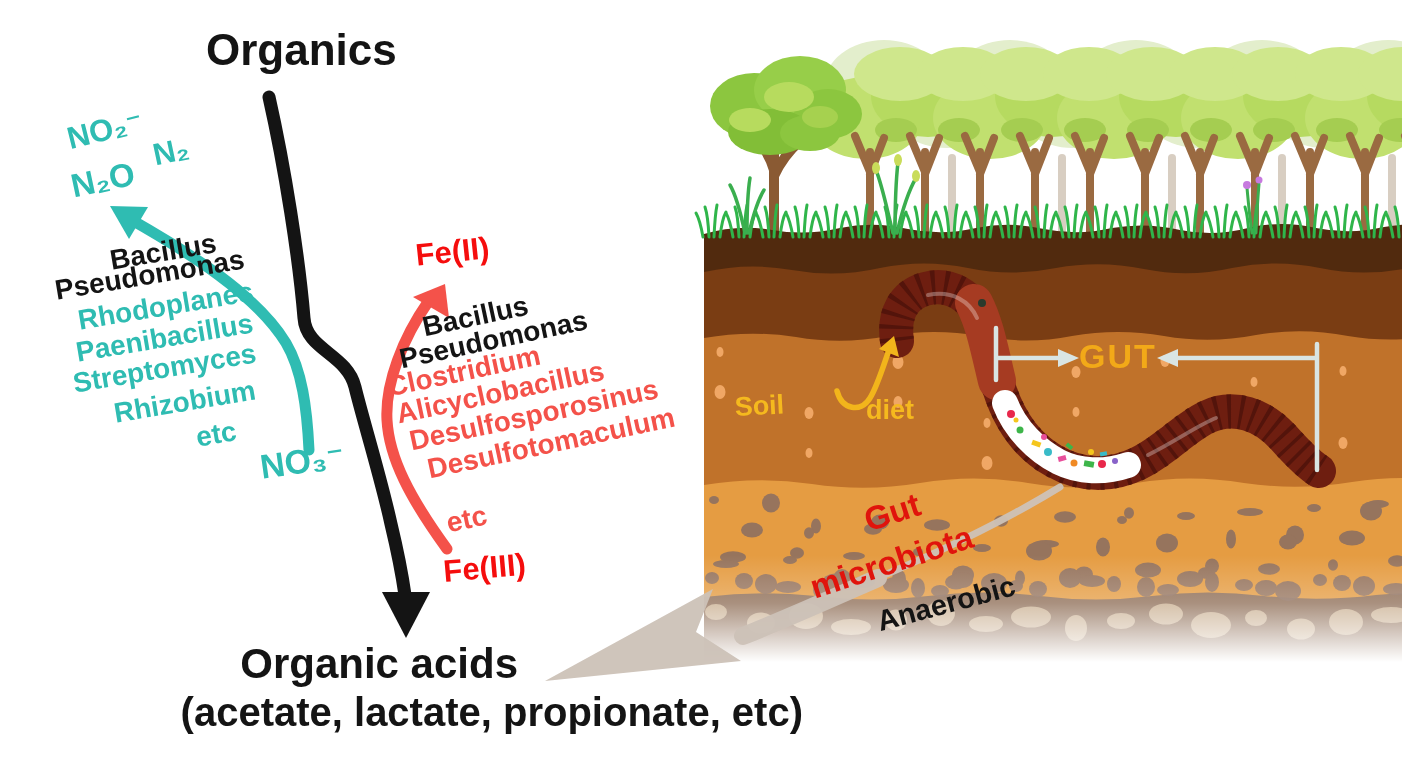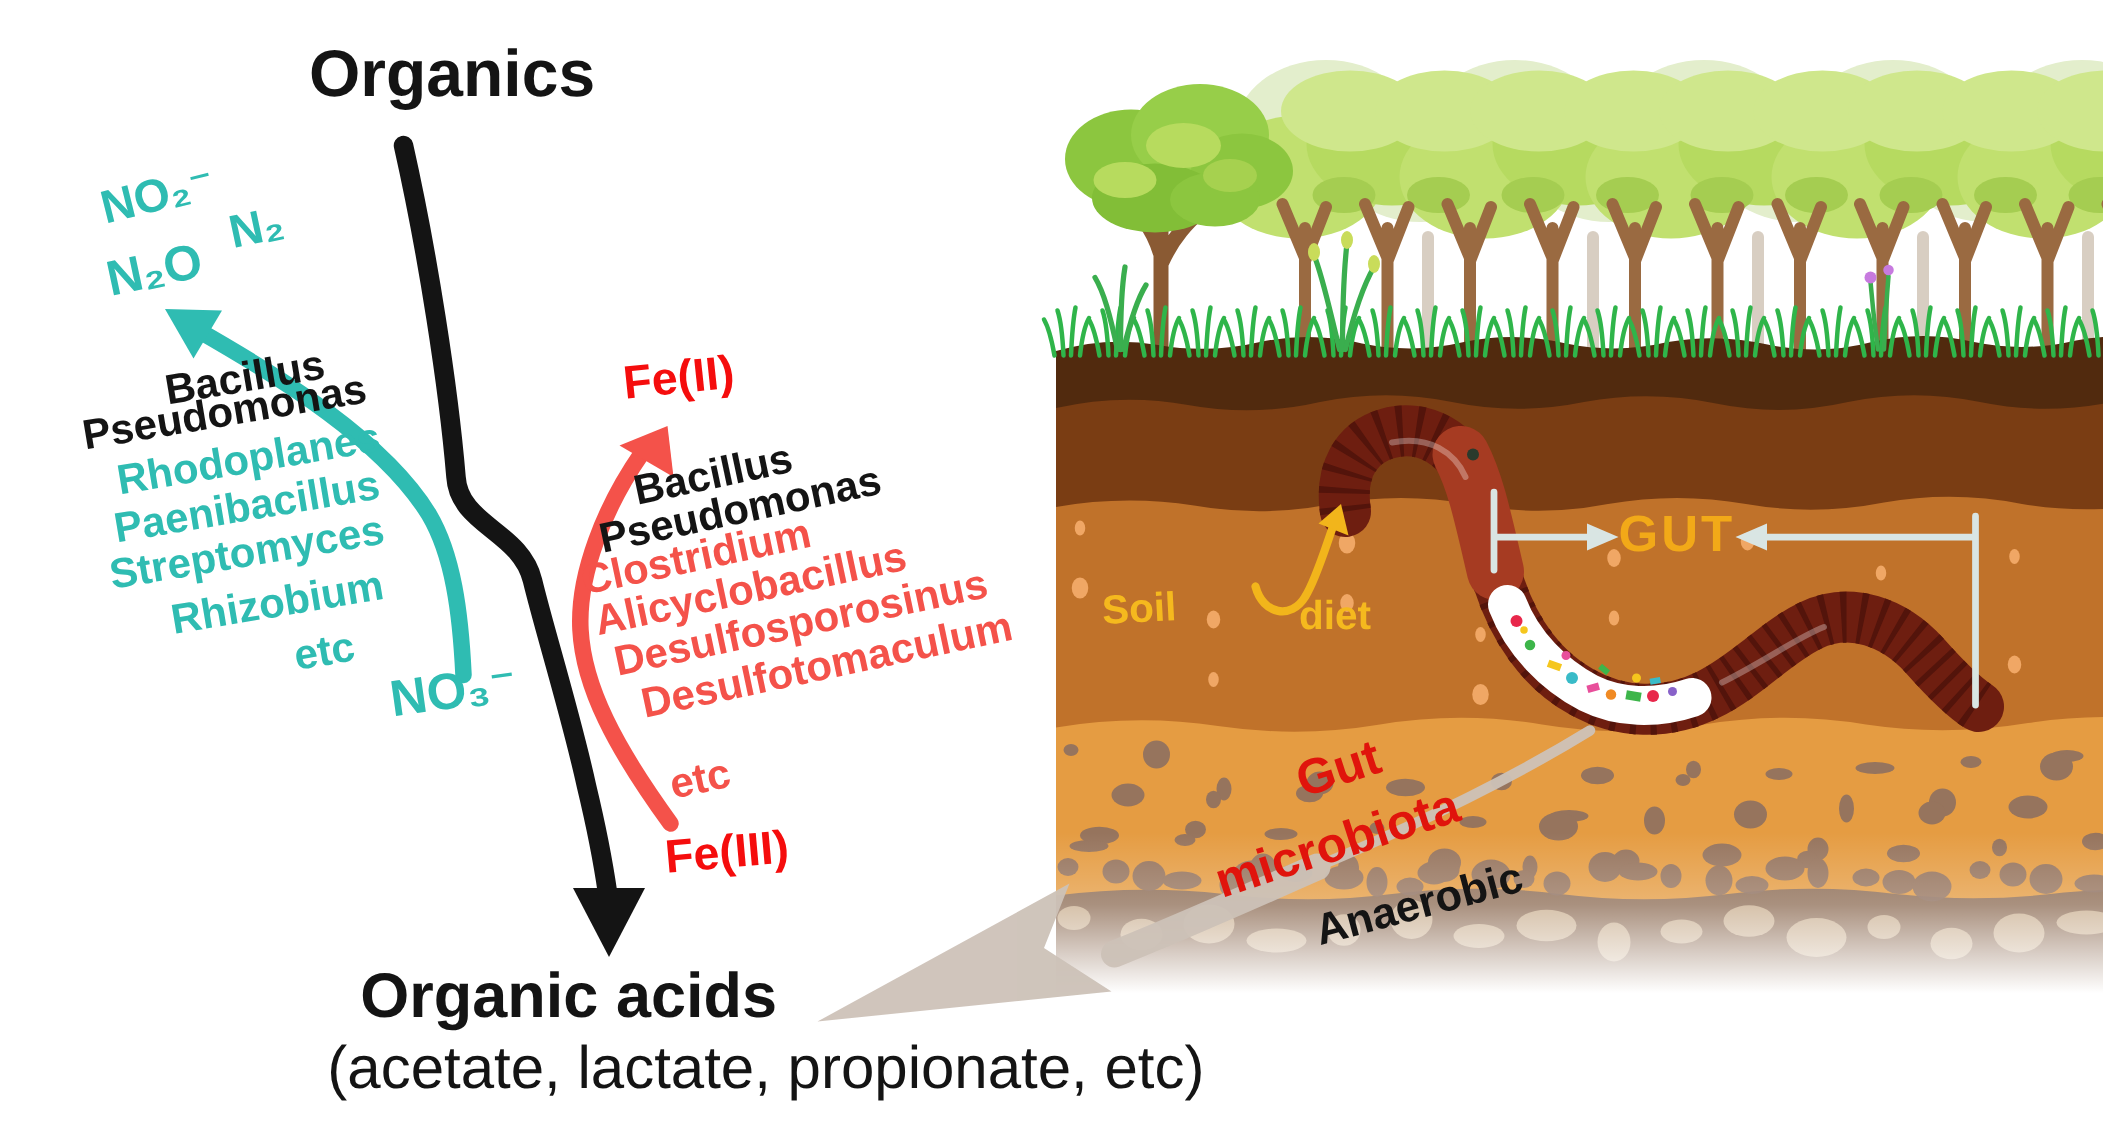--- a/index.html
+++ b/index.html
@@ -3,21 +3,21 @@
 <meta charset="utf-8">
 <style>
   html,body{margin:0;padding:0;background:#ffffff;}
   #canvas{position:relative;width:1402px;height:743px;background:#ffffff;overflow:hidden;
           font-family:"Liberation Sans","DejaVu Sans",sans-serif;margin-left:48px;}
   #fig-svg{position:absolute;left:0;top:0;}
   .lbl{position:absolute;white-space:nowrap;line-height:1;transform-origin:left top;}
   .teal{color:#2FBCB2;}
   .salmon{color:#F4524A;}
   .bred{color:#F50D0D;}
-  .blk{color:#141414;}
+  .blk{color:#141414;font-weight:bold;}
   .microbe{font-size:28px;font-weight:600;}
   .species{font-size:31px;font-weight:700;}
   .gold{color:#F2A918;}
   .soilyellow{color:#F5B91E;}
   .gutred{color:#E0140C;}
   .title{font-weight:700;color:#141414;}
   .center{text-align:right;}
 </style>
 </head>
 <body>

